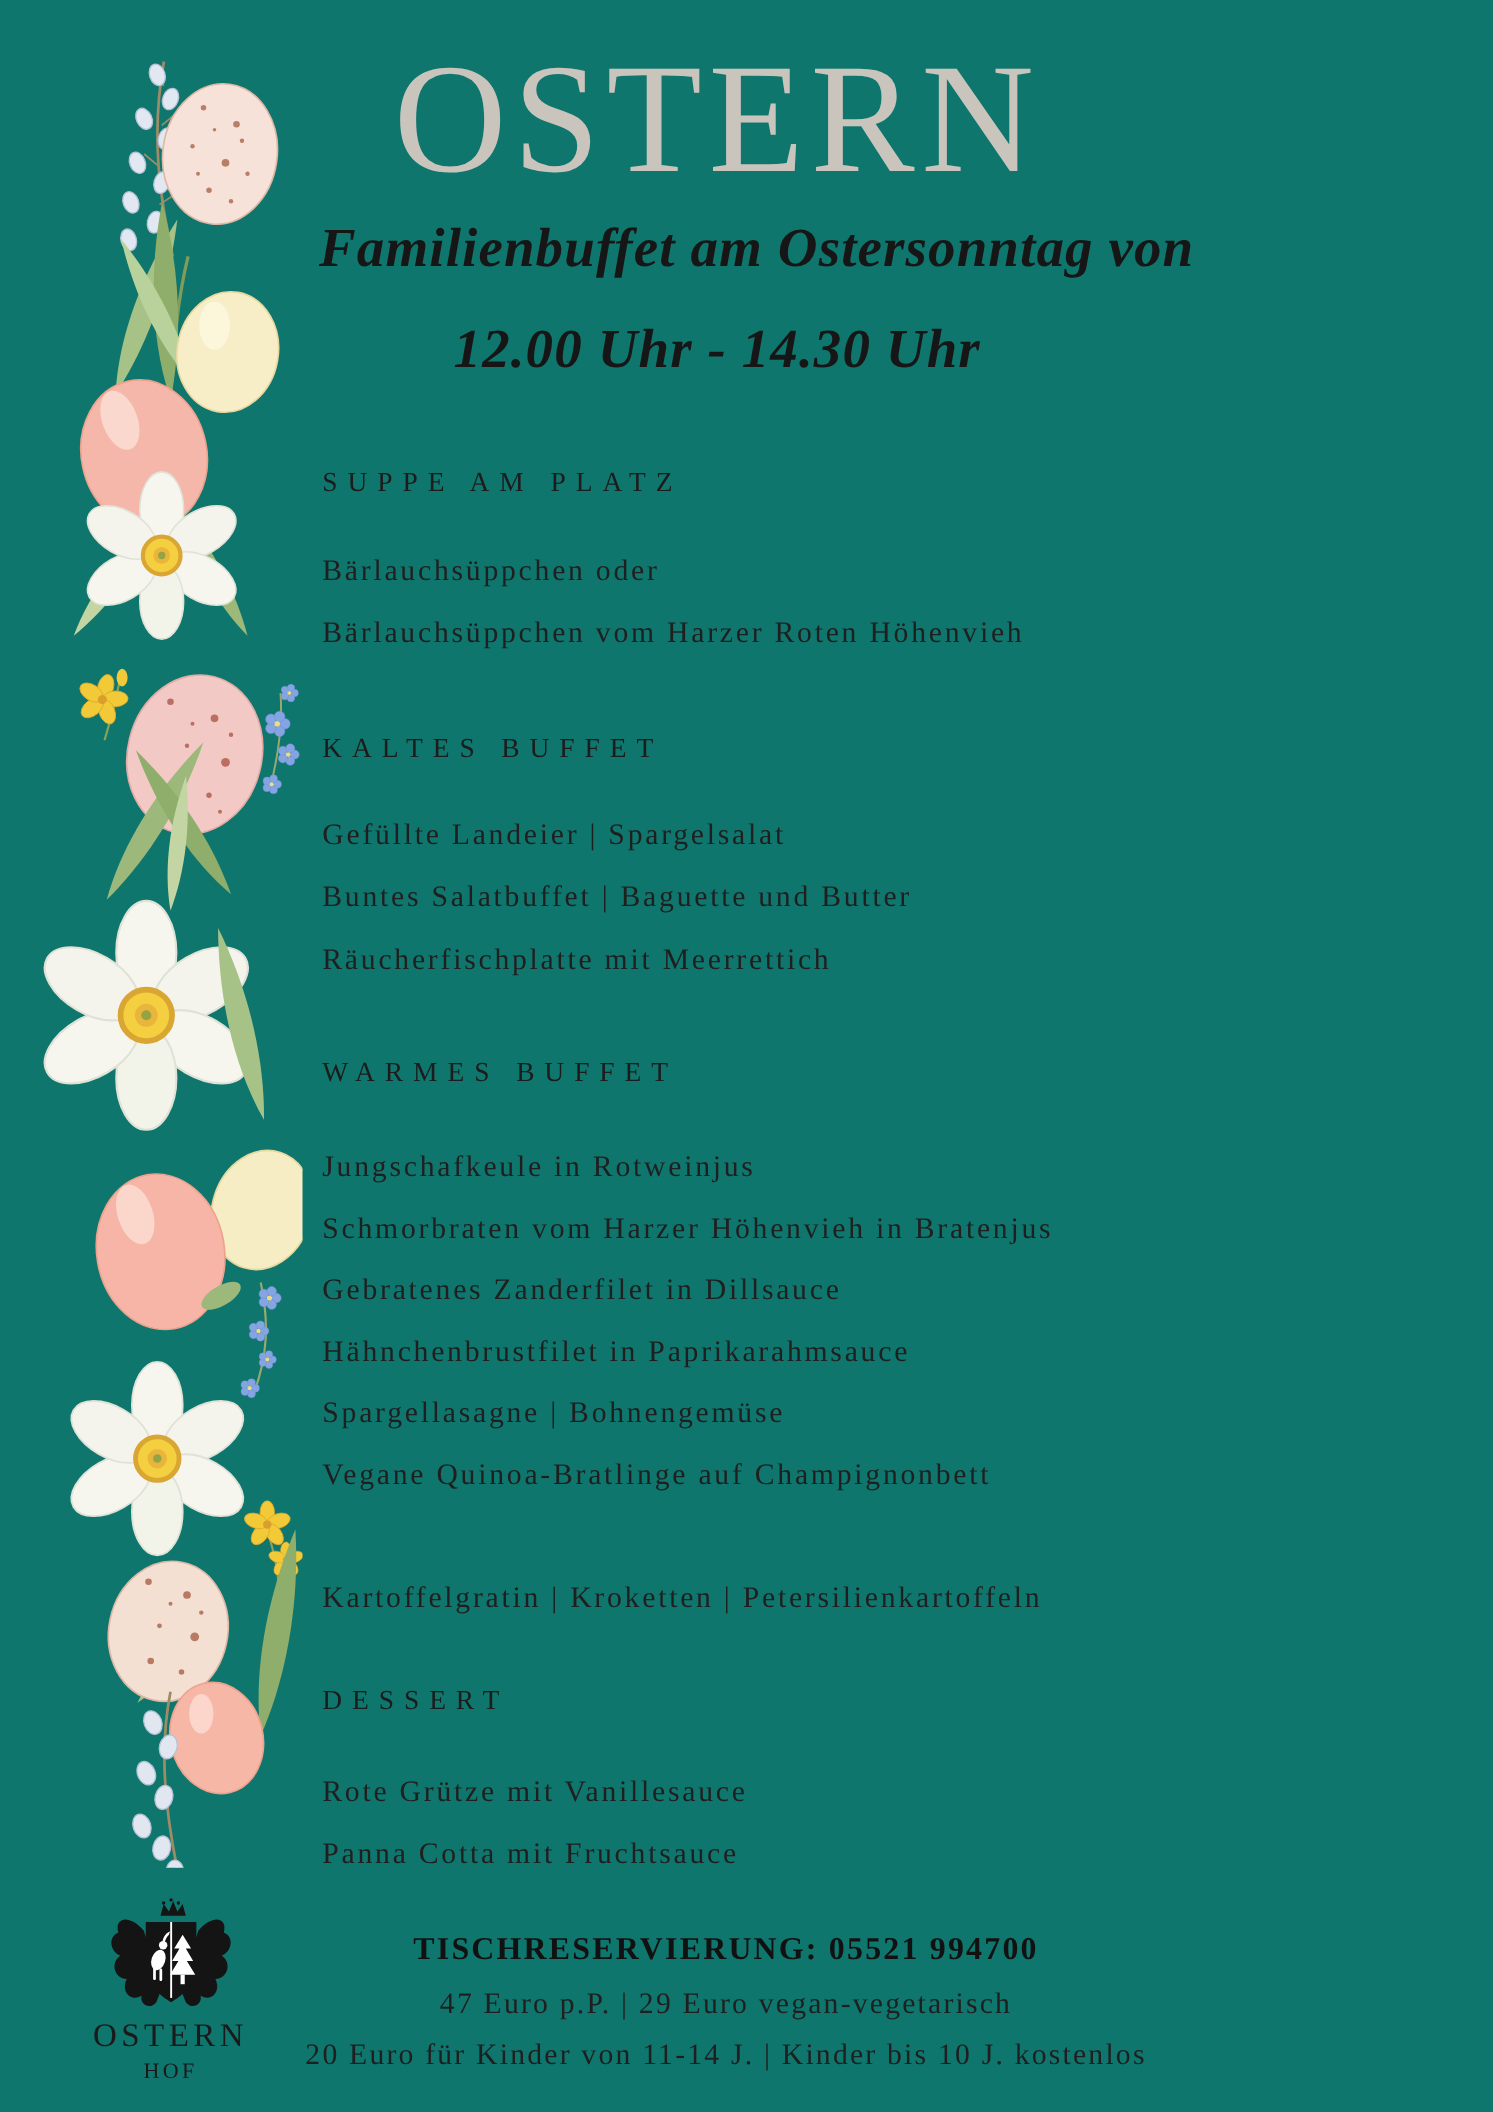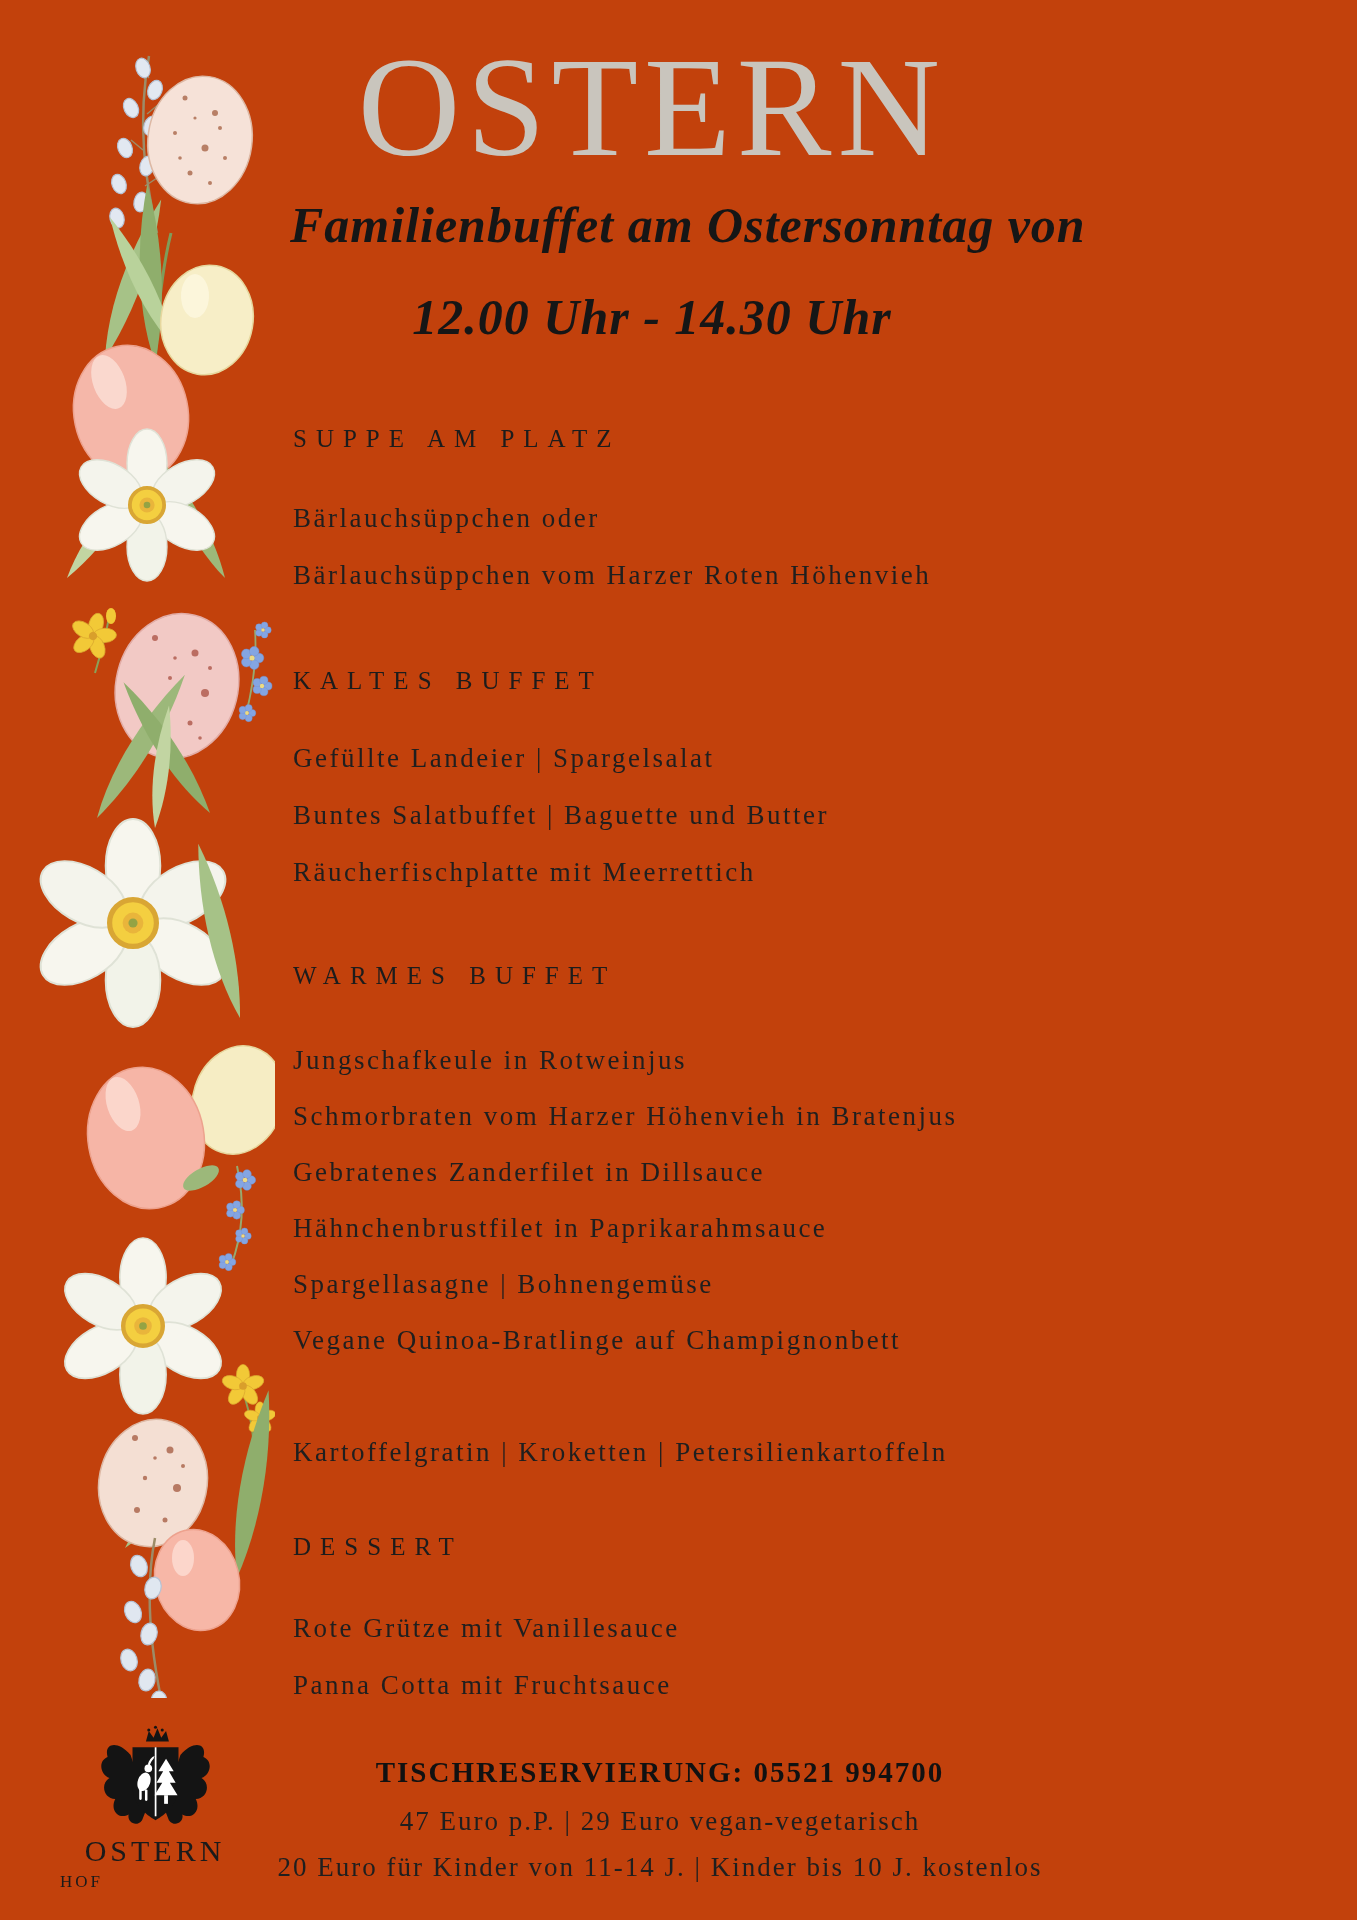--- a/index.html
+++ b/index.html
@@ -1,19 +1,19 @@
 <!DOCTYPE html>
 <html><head>
 <meta charset="utf-8">
 <style>
   html,body{margin:0;padding:0;background:#ffffff;}
   .page{
     position:relative;
     width:1357px;height:1920px;
-    background:#c2410c;
+    background:#0f766e;
     font-family:"Liberation Serif", serif;
     color:#212121;
     overflow:hidden;
   }
   .abs{position:absolute;}
   .nowrap{white-space:nowrap;}
   .main-center{left:290px;width:724px;text-align:center;}
   .title{
     font-size:142px;line-height:1;
     letter-spacing:6px;
@@ -45,22 +45,22 @@
     font-size:29px;font-weight:700;letter-spacing:2px;color:#111;
   }
   .footer-line{
     font-size:27px;letter-spacing:2px;color:#1f1f1f;
   }
   .logo-text1{
     left:60px;top:1834px;width:190px;text-align:center;
     font-size:30px;letter-spacing:4px;color:#1a1a1a;
   }
   .logo-text2{
-    left:60px;top:1872px;width:190px;
-    font-size:17px;letter-spacing:3px;color:#1a1a1a;
+    left:60px;top:1872px;width:190px;text-align:center;
+    font-size:20px;letter-spacing:3px;color:#1a1a1a;
   }
 </style>
 </head>
 <body>
 
 <div class="page">
 
   <svg class="abs" style="left:5px;top:18px;" width="270" height="1680" viewBox="0 0 270 1680" aria-hidden="true">
     <defs>
       <path id="blade" d="M0,0 C9,-32 11,-72 3,-112 C-7,-74 -9,-34 0,0 Z"></path>

